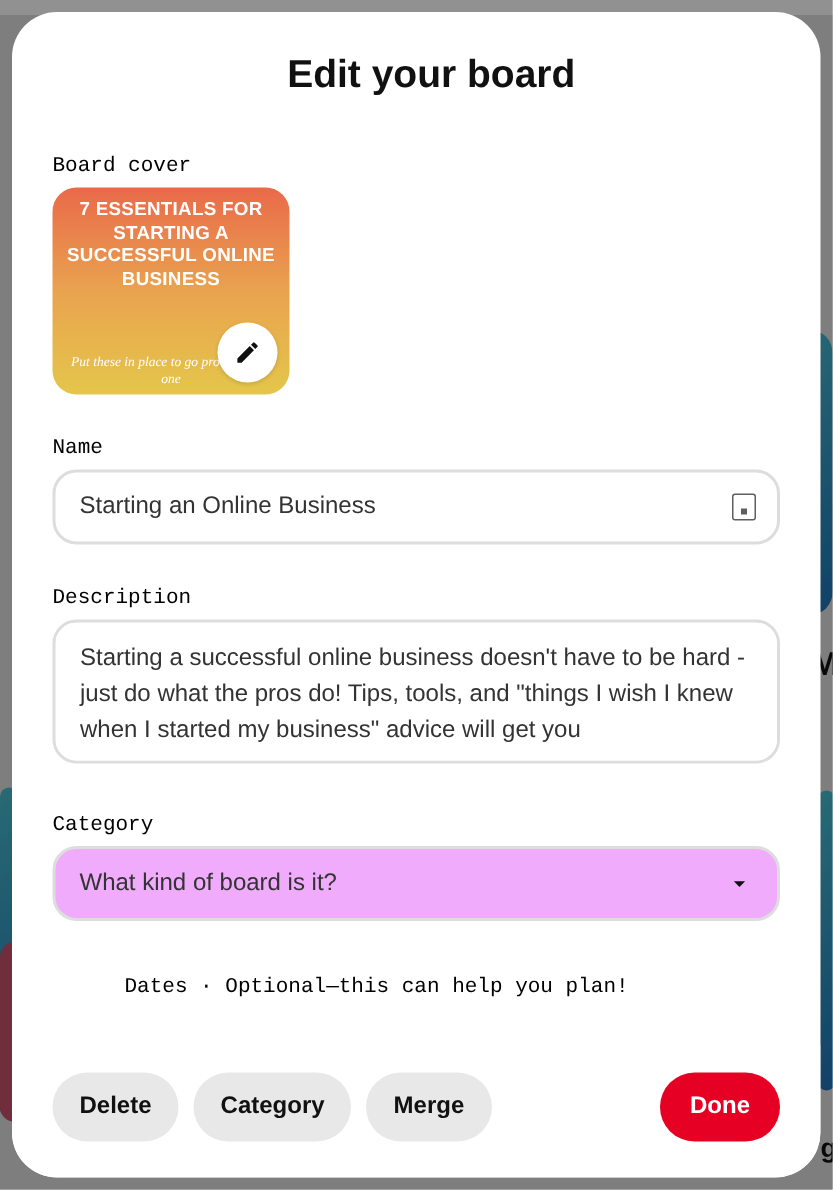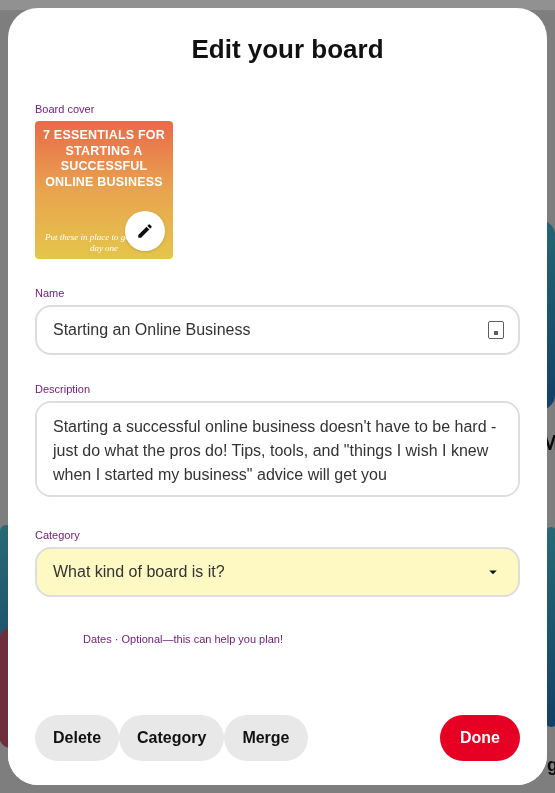--- a/index.html
+++ b/index.html
@@ -30,30 +30,31 @@
     color: #111;
     padding: 26px 0 10px 0;
     margin-left: 20px;
   }
   .modal-body {
     flex: 1;
     overflow-y: auto;
     padding: 0 27px 0 27px;
   }
   .section-label {
-    font-size: 11px;
-    color: #701a75;
+    font-size: 14px;
+    color: #000000;
     margin-top: 28px;
     margin-bottom: 6px;
+    font-family: Liberation Mono, monospace;
   }
   .cover-wrap {
     position: relative;
-    width: 138px;
+    width: 158px;
     height: 138px;
-    border-radius: 4px;
+    border-radius: 16px;
     overflow: hidden;
     background: linear-gradient(180deg, #e96a4a 0%, #e9a34f 50%, #e4c64a 100%);
     margin-top: 6px;
   }
   .cover-text {
     position: absolute;
     top: 7px; left: 6px; right: 6px;
     text-align: center;
     color: #fff;
     font-size: 12.5px;
@@ -125,32 +126,33 @@
     font-family: inherit;
   }
   .select-wrap { position: relative; }
   .select {
     width: 100%;
     border: 2px solid #ddd;
     border-radius: 16px;
     padding: 14px 16px;
     font-size: 16px;
     color: #333;
-    background: #fef9c3;
+    background: #f0abfc;
     cursor: pointer;
   }
   .chevron {
     position: absolute;
     right: 18px; top: 50%;
     transform: translateY(-50%);
     pointer-events: none;
   }
   .footer {
     display: flex;
     align-items: center;
+    gap: 10px;
     padding: 18px 27px 24px 27px;
     background: #fff;
   }
   .btn {
     border: none;
     border-radius: 24px;
     padding: 14px 18px;
     font-size: 16px;
     font-weight: 600;
     cursor: pointer;

